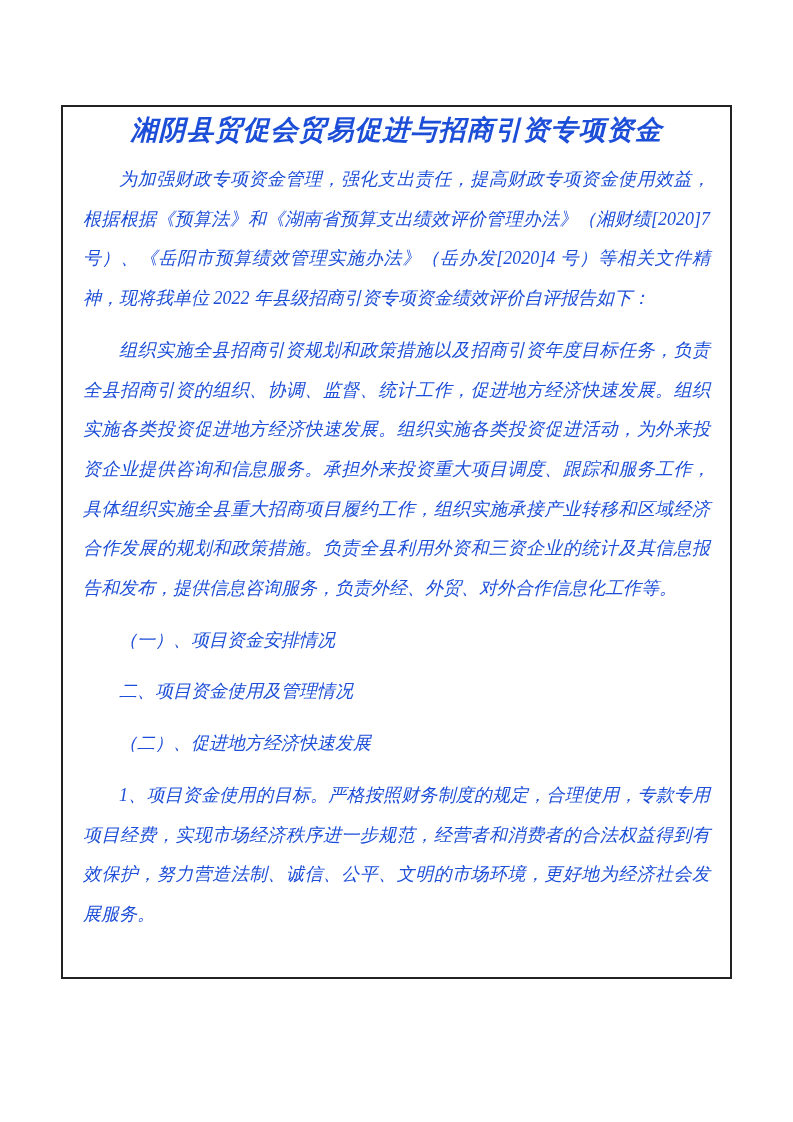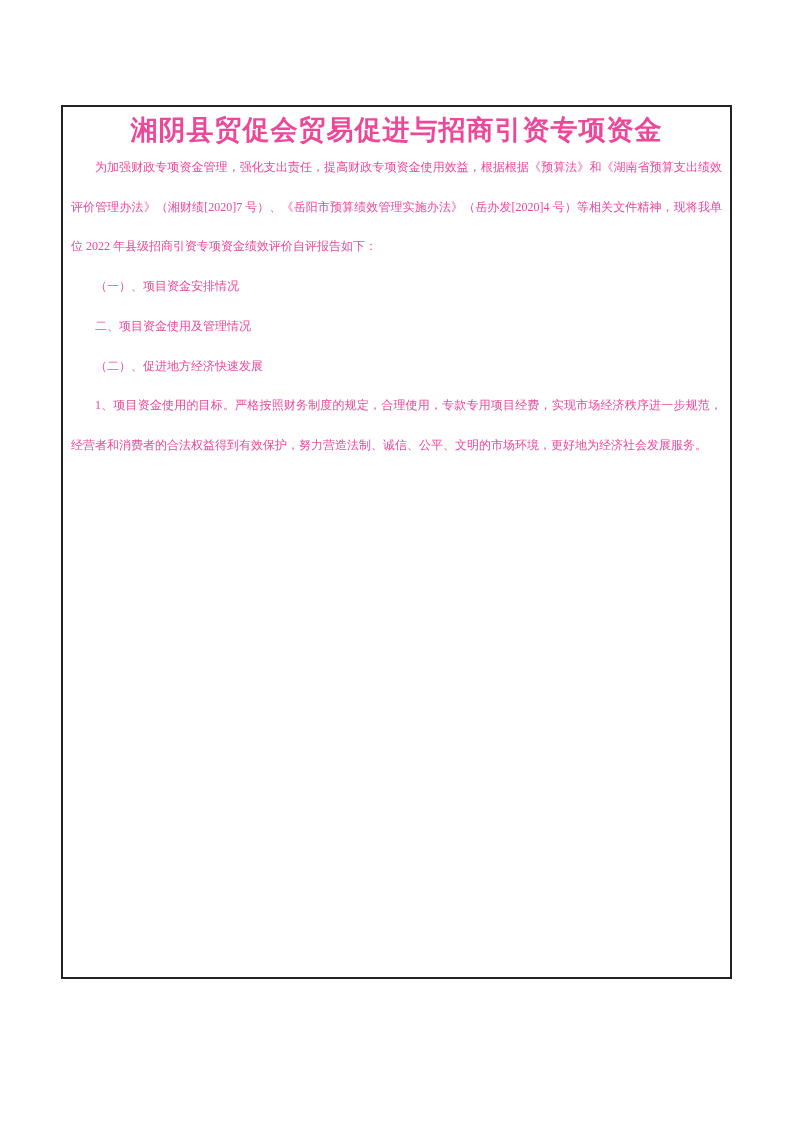--- a/index.html
+++ b/index.html
@@ -6,22 +6,23 @@
     margin: 0;
     padding: 0;
     background: #ffffff;
   }
   .page {
     position: relative;
     width: 793px;
     height: 1122px;
     background: #ffffff;
     font-family: "Liberation Serif", "DejaVu Serif", serif;
-    color: #ec4899;
+    color: #1d4ed8;
     overflow: hidden;
+    font-style: italic;
   }
   .frame {
     position: absolute;
     left: 61px;
     top: 105px;
     width: 671px;
     height: 874px;
     box-sizing: border-box;
     border: 2px solid #222222;
     padding: 3px 8px 0 8px;
@@ -32,41 +33,42 @@
     font-size: 27px;
     font-weight: bold;
     line-height: 36px;
     text-align: center;
     letter-spacing: 1px;
   }
   .doc-title .title-line {
     display: block;
   }
   .para {
-    margin: 0;
-    font-size: 12px;
+    margin: 12px;
+    font-size: 18px;
     line-height: 39.7px;
     text-align: justify;
     text-indent: 2em;
     letter-spacing: 0;
   }
 </style>
 </head>
 <body>
 
 <div class="page">
   <div class="frame">
 
     <h1 class="doc-title">
       <span class="title-line">湘阴县贸促会贸易促进与招商引资专项资金</span>
     </h1>
 
     <p class="para">为加强财政专项资金管理，强化支出责任，提高财政专项资金使用效益，根据根据《预算法》和《湖南省预算支出绩效评价管理办法》（湘财绩[2020]7 号）、《岳阳市预算绩效管理实施办法》（岳办发[2020]4 号）等相关文件精神，现将我单位 2022 年县级招商引资专项资金绩效评价自评报告如下：</p>
 
 
+    <p class="para">组织实施全县招商引资规划和政策措施以及招商引资年度目标任务，负责全县招商引资的组织、协调、监督、统计工作，促进地方经济快速发展。组织实施各类投资促进地方经济快速发展。组织实施各类投资促进活动，为外来投资企业提供咨询和信息服务。承担外来投资重大项目调度、跟踪和服务工作，具体组织实施全县重大招商项目履约工作，组织实施承接产业转移和区域经济合作发展的规划和政策措施。负责全县利用外资和三资企业的统计及其信息报告和发布，提供信息咨询服务，负责外经、外贸、对外合作信息化工作等。</p>
 
     <p class="para">（一）、项目资金安排情况</p>
 
     <p class="para">二、项目资金使用及管理情况</p>
 
 
     <p class="para">（二）、促进地方经济快速发展</p>
 
     <p class="para">1、项目资金使用的目标。严格按照财务制度的规定，合理使用，专款专用项目经费，实现市场经济秩序进一步规范，经营者和消费者的合法权益得到有效保护，努力营造法制、诚信、公平、文明的市场环境，更好地为经济社会发展服务。</p>
 

